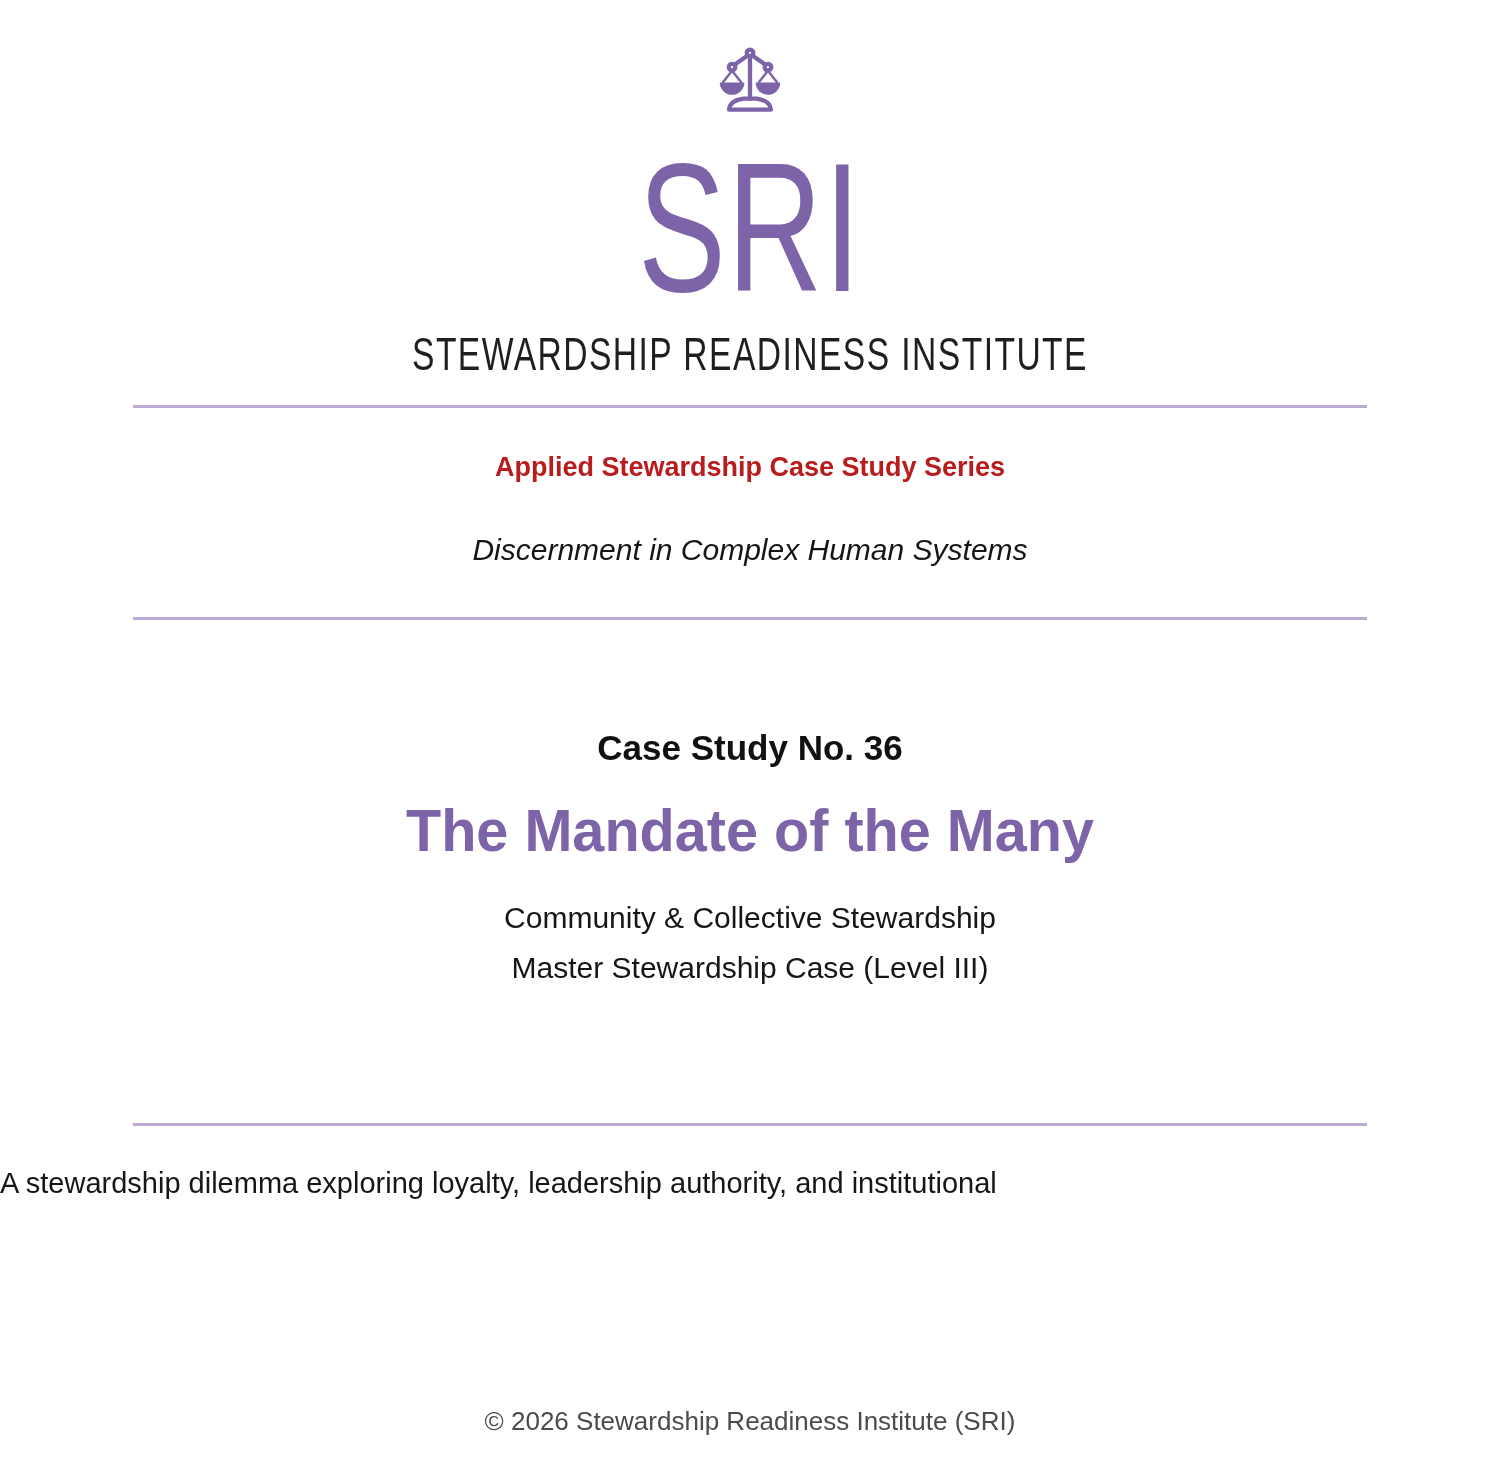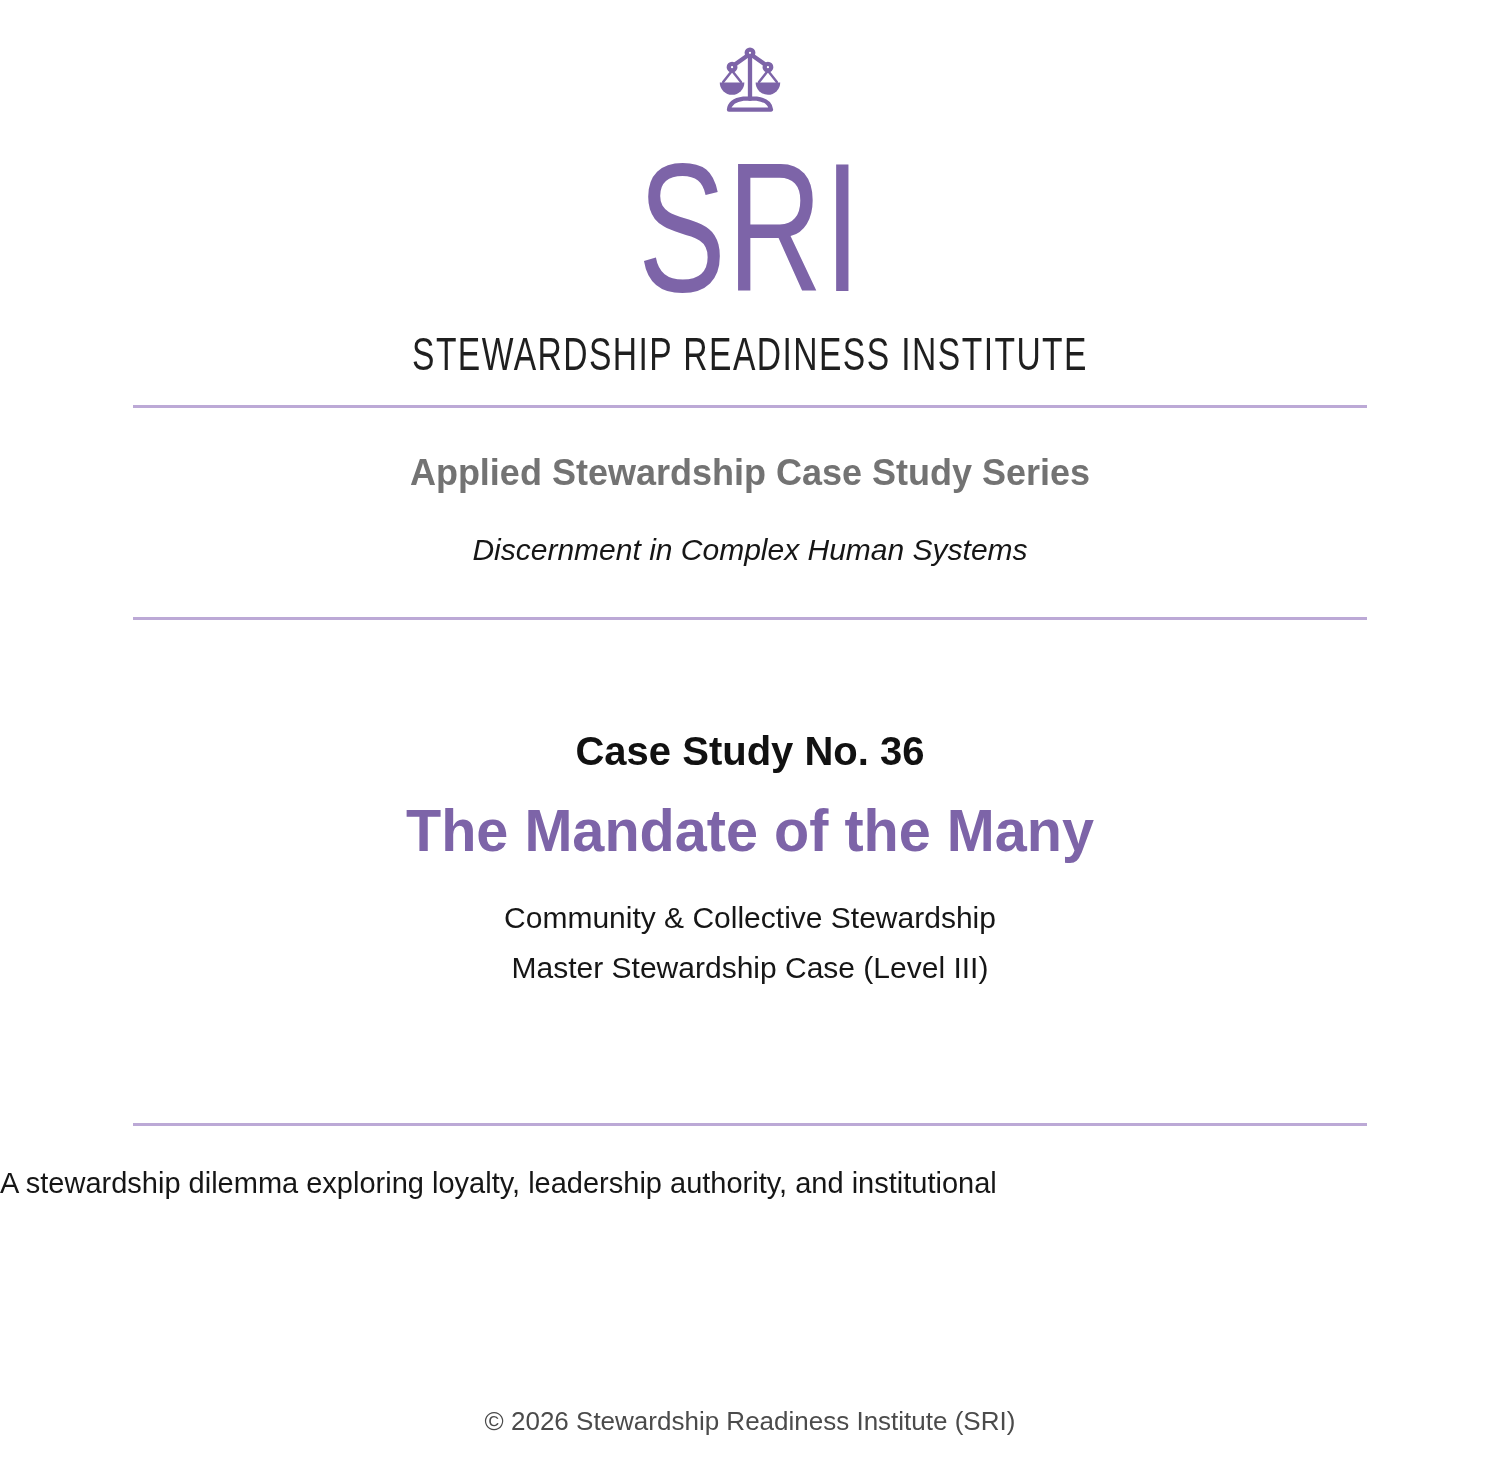--- a/index.html
+++ b/index.html
@@ -39,31 +39,31 @@
   .divider{
     position:absolute;left:133px;width:1234px;height:3px;
     background:var(--divider);
   }
   .divider-1{top:404px;}
   .divider-2{top:616px;}
   .divider-3{top:1122px;}
 
   .series-title{
     top:451px;
-    font-size:36px;line-height:1.15;font-weight:700;
-    color:#737373;
+    font-size:27px;line-height:1.15;font-weight:700;
+    color:#b91c1c;
   }
   .series-subtitle{
     top:532px;
     font-size:30px;line-height:1.15;font-style:italic;font-weight:400;
     color:#161616;
   }
   .case-number{
     top:727px;
-    font-size:40px;line-height:1.15;font-weight:700;
+    font-size:35px;line-height:1.15;font-weight:700;
     color:#111111;
   }
   .case-title{
     top:795px;
     font-size:60px;line-height:1.15;font-weight:700;
     color:var(--accent);
     transform:scaleX(0.96);transform-origin:50% 50%;
   }
   .case-category{
     top:900px;

